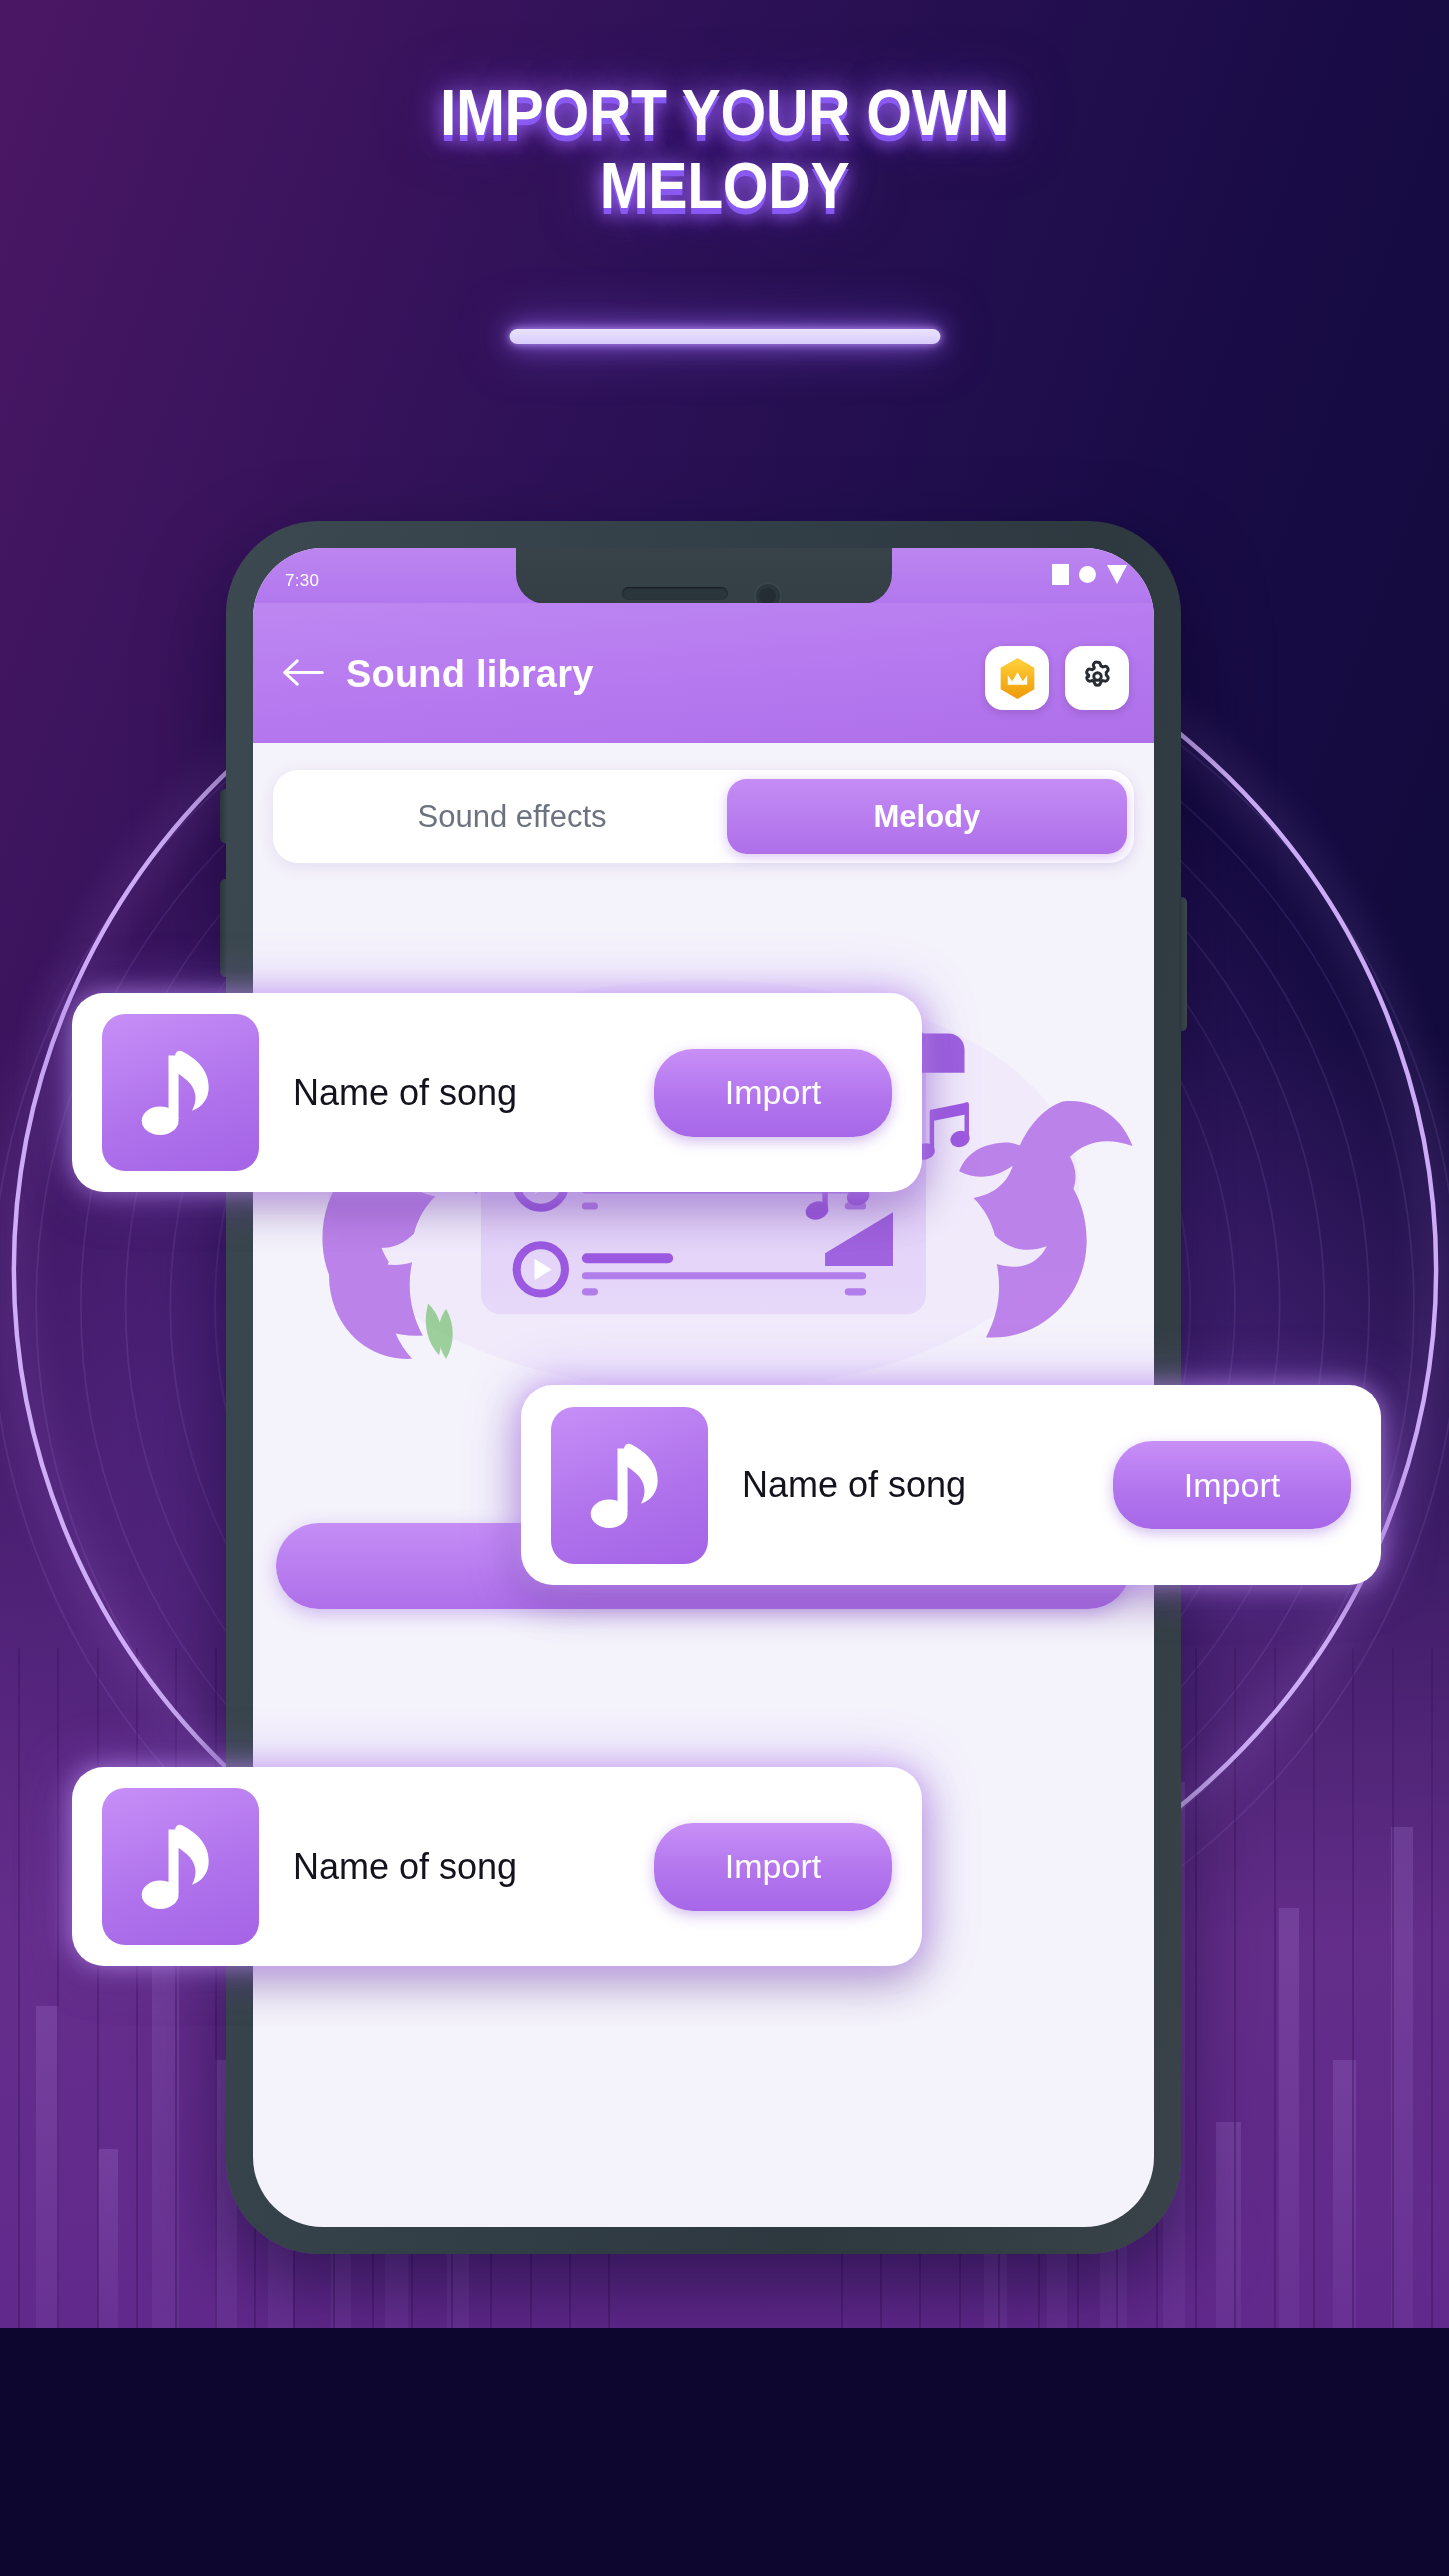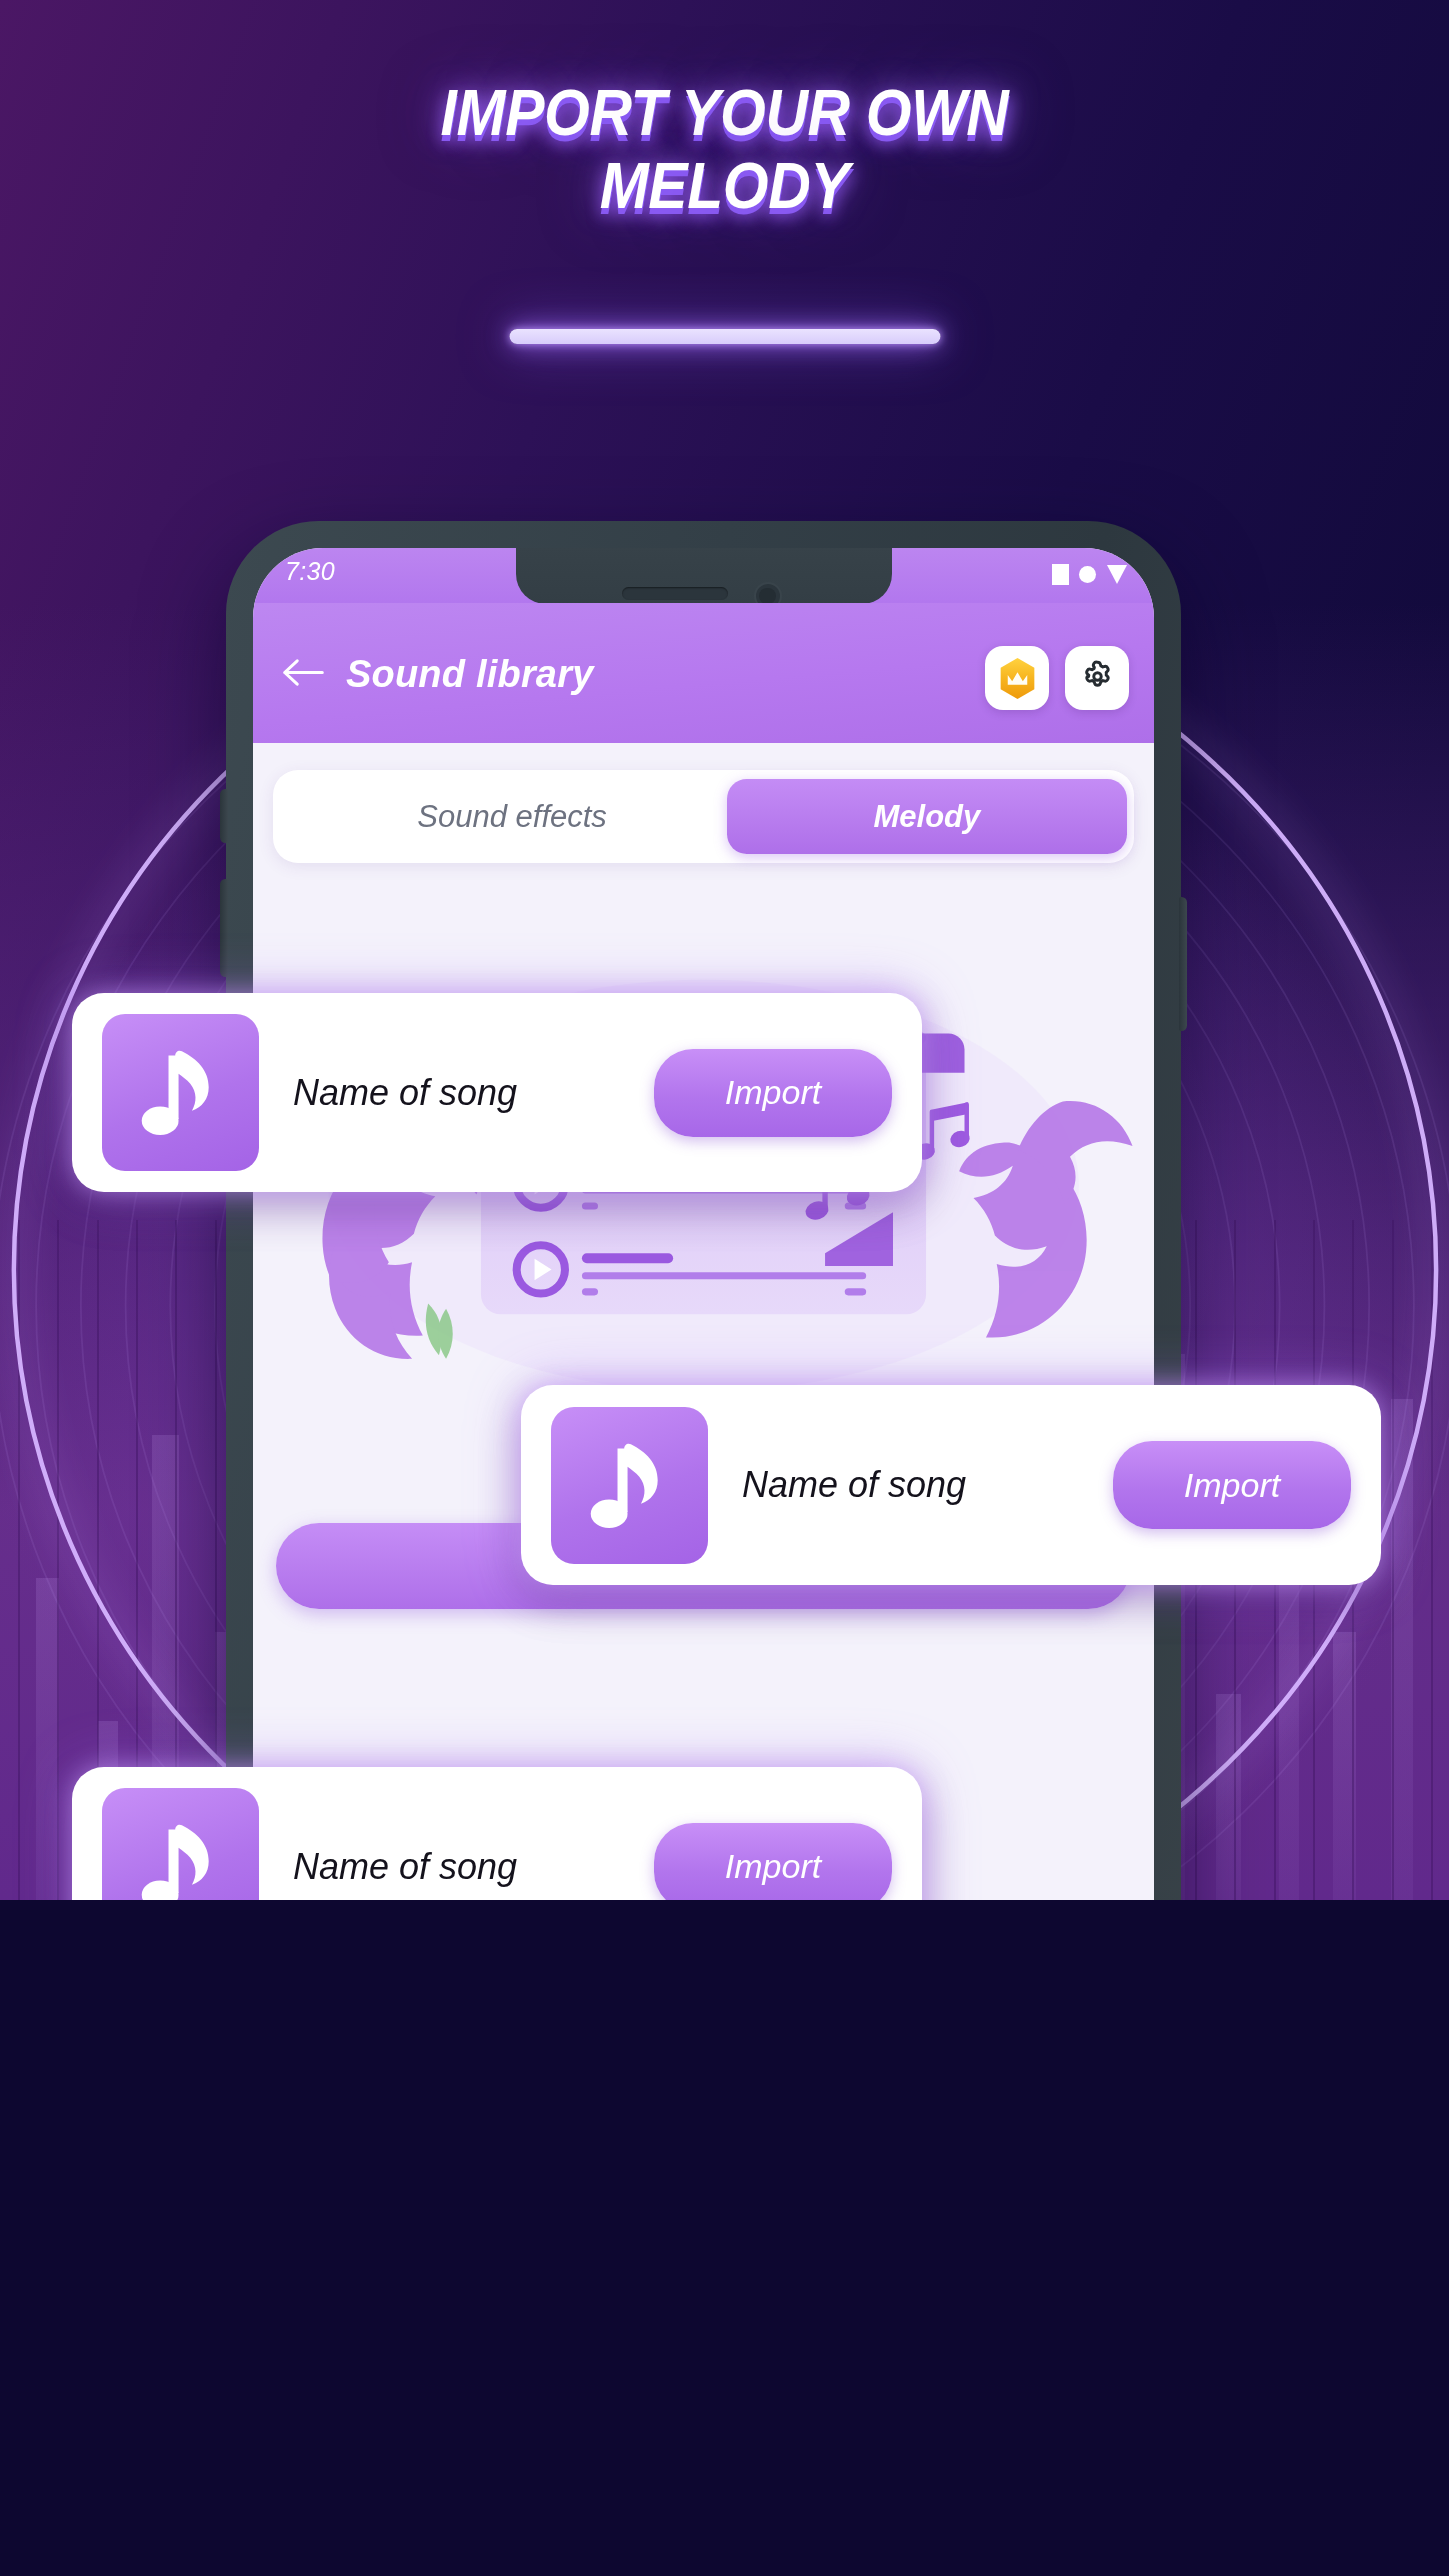--- a/index.html
+++ b/index.html
@@ -8,25 +8,24 @@
   }
   body {
     width: 1449px; height: 2576px;
     font-family: "Liberation Sans", sans-serif;
     overflow: hidden;
   }
 
   
   .canvas {
     position: relative;
-    width: 1449px; height: 1900px;
+    width: 1449px; height: 2328px;
     overflow: hidden;
     background:
       linear-gradient(110deg, #4b1765 0%, #2d1157 32%, #1a0c47 58%, #120a3c 80%, #0f0936 100%);
-    font-style: italic;
   }
 
   
   .bg-bottom-wash {
     position: absolute; left: 0; right: 0; bottom: 0; height: 1297px;
     background: linear-gradient(180deg, rgba(86,36,125,0) 0%, rgba(94,42,135,.55) 38%, rgba(106,48,144,.92) 70%, #61298c 100%);
   }
   
   .bg-glow {
     position: absolute; left: 50%; top: 1342px;
@@ -124,22 +123,22 @@
     background: #2b353c; border: 2.7px solid #39444b;
   }
   .notch-cam-i { position:absolute; inset: 3.6px; border-radius:50%; background:#242d33; }
 
   
   .statusbar {
     position: absolute; left: 0; right: 0; top: 0; height: 55px;
     background: linear-gradient(180deg,#bc85f0,#b277ee);
   }
   .st-time {
-    position:absolute; left: 32px; top: 9px;
-    color: #fff; font-size: 25px; font-weight: 400; letter-spacing:0.3px;
+    position:absolute; left: 32px; top: 23px;
+    color: #fff; font-size: 17px; font-weight: 400; letter-spacing:0.3px;
   }
   .st-icons { position:absolute; right: 27px; top: 16px; display:flex; gap: 10.7px; align-items:center; }
   .st-sq { width: 17px; height: 20.6px; background: #fff; }
   .st-ci { width: 17px; height: 17px; background: #fff; border-radius: 50%; }
   .st-tr { width: 0; height: 0; border-left: 10.7px solid transparent; border-right: 10.7px solid transparent; border-top: 19px solid #fff; }
 
   
   .appbar {
     position: absolute; left: 0; right: 0; top: 55px; height: 140px;
     background: linear-gradient(175deg,#bd87f1 0%, #b678ef 55%, #ae6fe9 100%);

